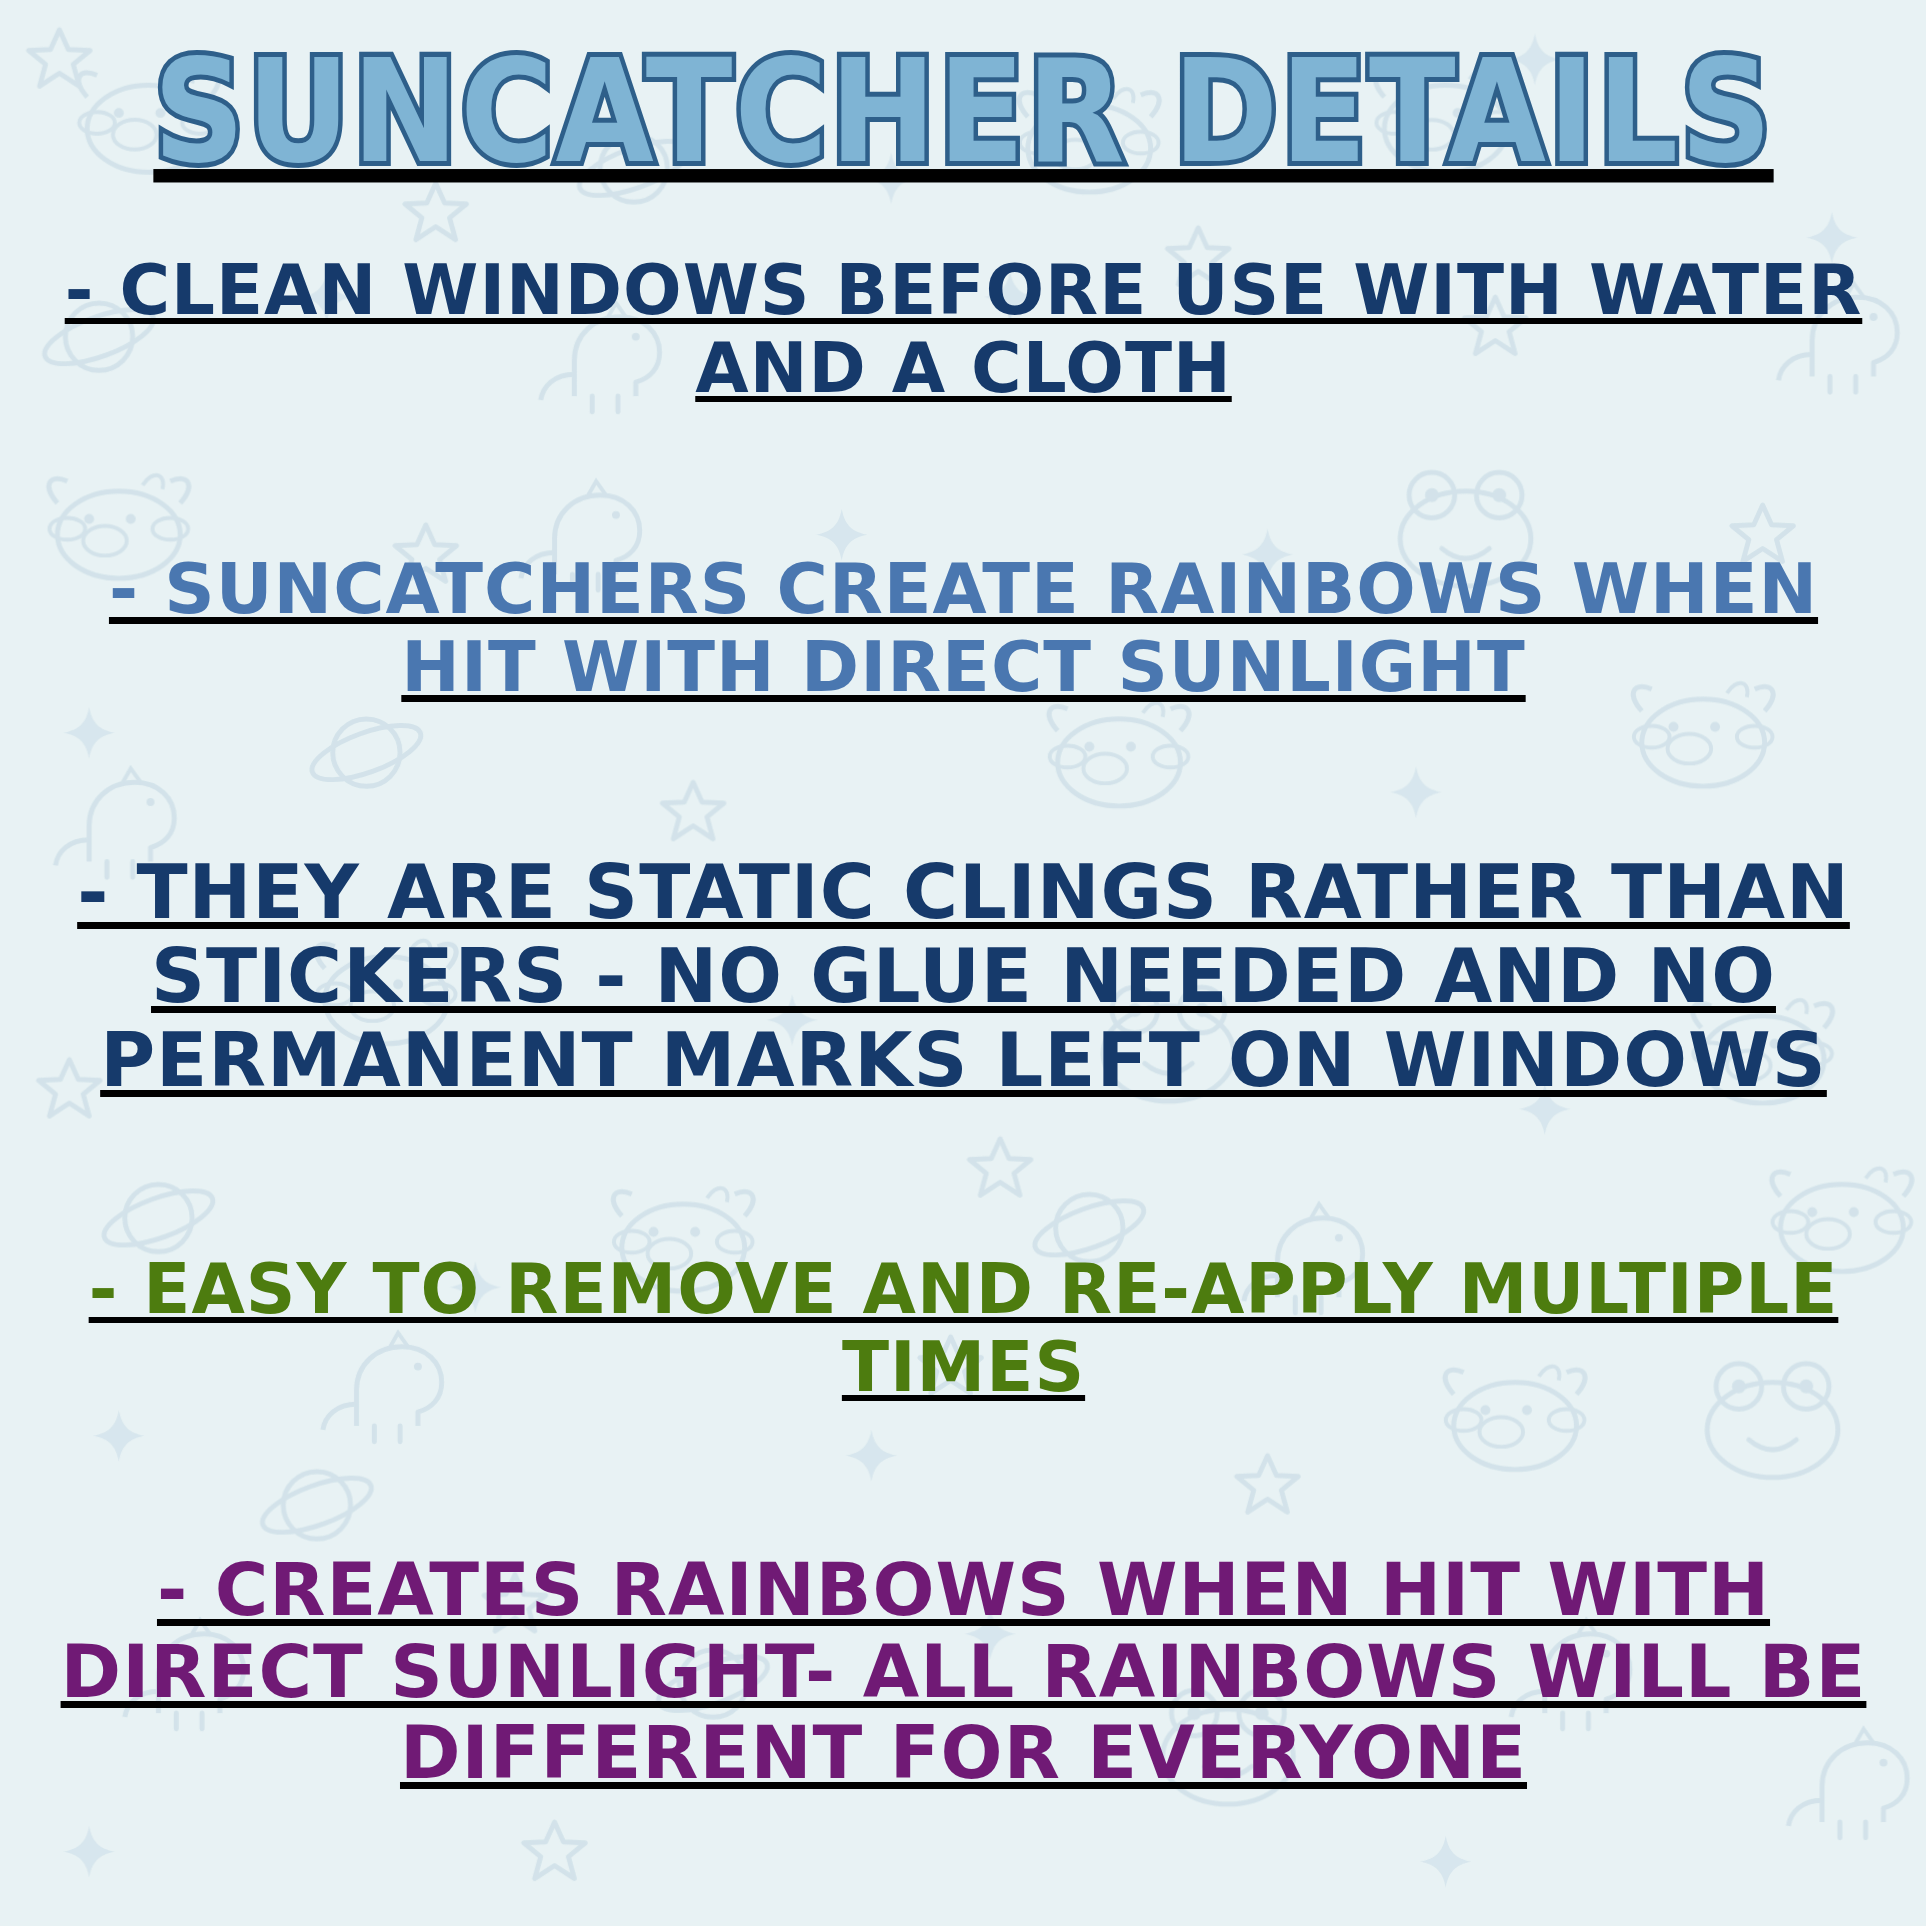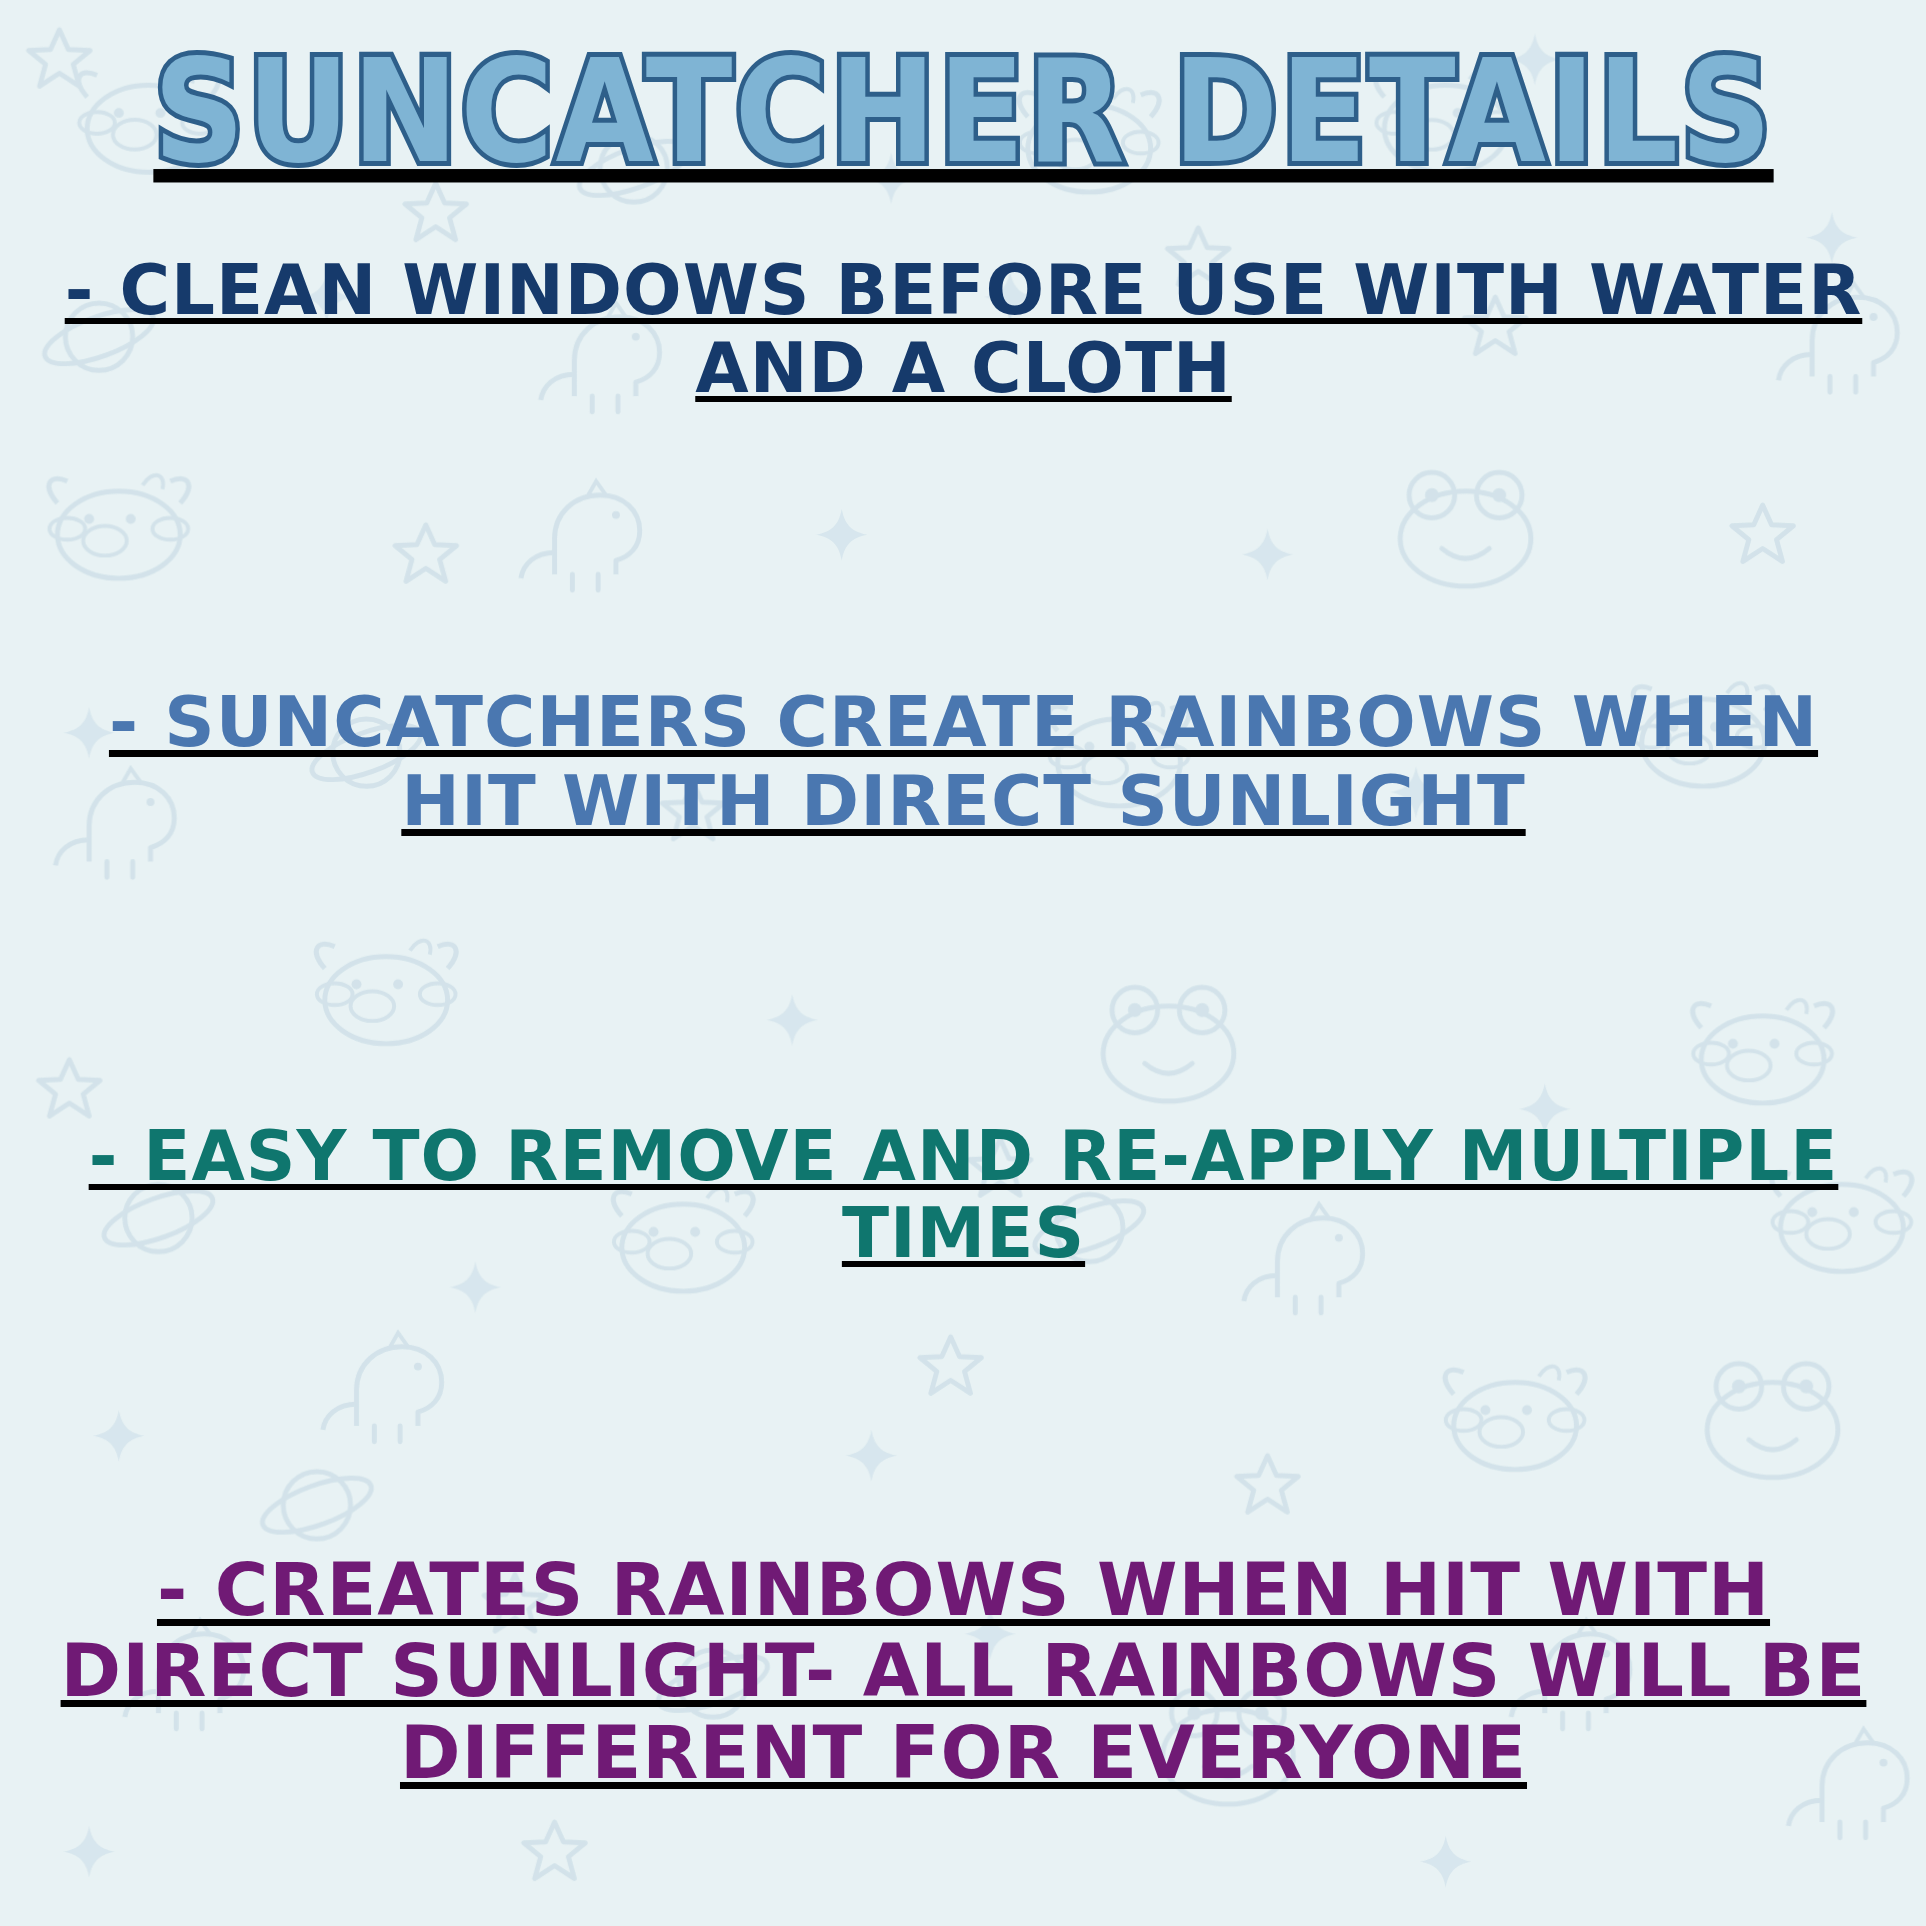--- a/index.html
+++ b/index.html
@@ -67,21 +67,21 @@
     text-transform: uppercase;
     line-height: 1.12;
     letter-spacing: 1px;
     padding: 0 10px;
     margin-top: 15px;
   }
 
   .b1 { font-size: 69px; color: #163a6b; }
   .b2 { font-size: 70px; color: #4a77b0; }
   .b3 { font-size: 75px; color: #163a6b; }
-  .b4 { font-size: 69px; color: #0f766e; }
+  .b4 { font-size: 69px; color: #4d7c0f; }
   .b5 { font-size: 73px; color: #701a75; }
 </style>
 </head>
 <body>
 
 <svg id="doodle-layer" viewBox="0 0 1946 1946" preserveAspectRatio="none" aria-hidden="true">
   <defs>
 
     <g id="star">
       <path d="M0,-26 C3,-10 10,-3 26,0 C10,3 3,10 0,26 C-3,10 -10,3 -26,0 C-10,-3 -3,-10 0,-26 Z" fill="#d4e4ec"></path>
@@ -199,18 +199,19 @@
   </g>
 </svg>
 
 <div id="content">
 
   <h1 class="title">SUNCATCHER DETAILS</h1>
 
   <div class="bullets">
     <p class="bullet b1">- CLEAN WINDOWS BEFORE USE WITH WATER AND A CLOTH</p>
     <p class="bullet b2">- SUNCATCHERS CREATE RAINBOWS WHEN HIT WITH DIRECT SUNLIGHT</p>
+    <p class="bullet b3">- THEY ARE STATIC CLINGS RATHER THAN STICKERS - NO GLUE NEEDED AND NO PERMANENT MARKS LEFT ON WINDOWS</p>
     <p class="bullet b4">- EASY TO REMOVE AND RE-APPLY MULTIPLE TIMES</p>
     <p class="bullet b5">- CREATES RAINBOWS WHEN HIT WITH DIRECT SUNLIGHT- ALL RAINBOWS WILL BE DIFFERENT FOR EVERYONE</p>
   </div>
 
 </div>
 
 
 </body></html>

